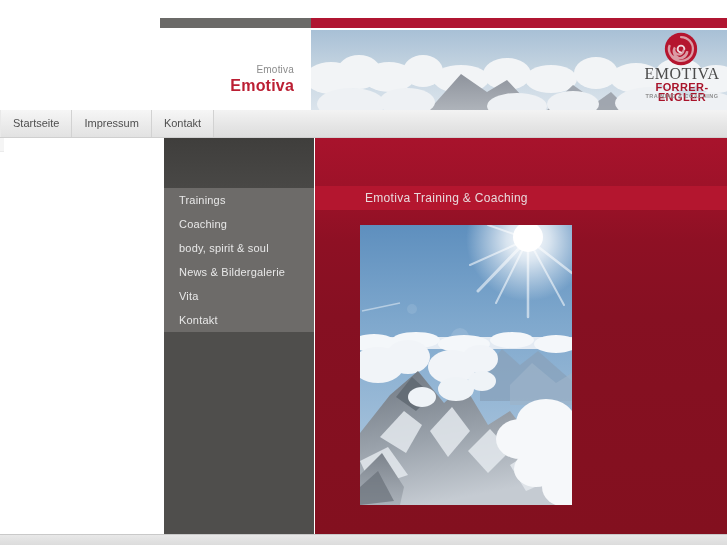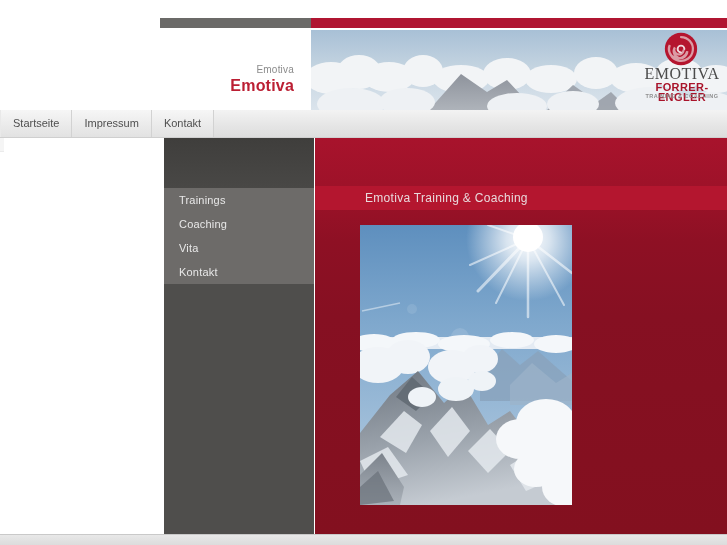--- a/index.html
+++ b/index.html
@@ -312,20 +312,22 @@
     <div class="tab">Kontakt</div>
   </div>
 
   <div id="subnav-strip"></div>
 
   <div id="body-area">
 
     <div id="sidebar">
       <div class="nav-item">Trainings</div>
       <div class="nav-item">Coaching</div>
+      <div class="nav-item">body, spirit &amp; soul</div>
+      <div class="nav-item">News &amp; Bildergalerie</div>
       <div class="nav-item">Vita</div>
       <div class="nav-item">Kontakt</div>
     </div>
 
     <div id="content">
 
       <div id="content-heading">Emotiva Training &amp; Coaching</div>
 
       <div id="content-photo">
         <svg width="212" height="280" viewBox="0 0 212 280" preserveAspectRatio="none">

